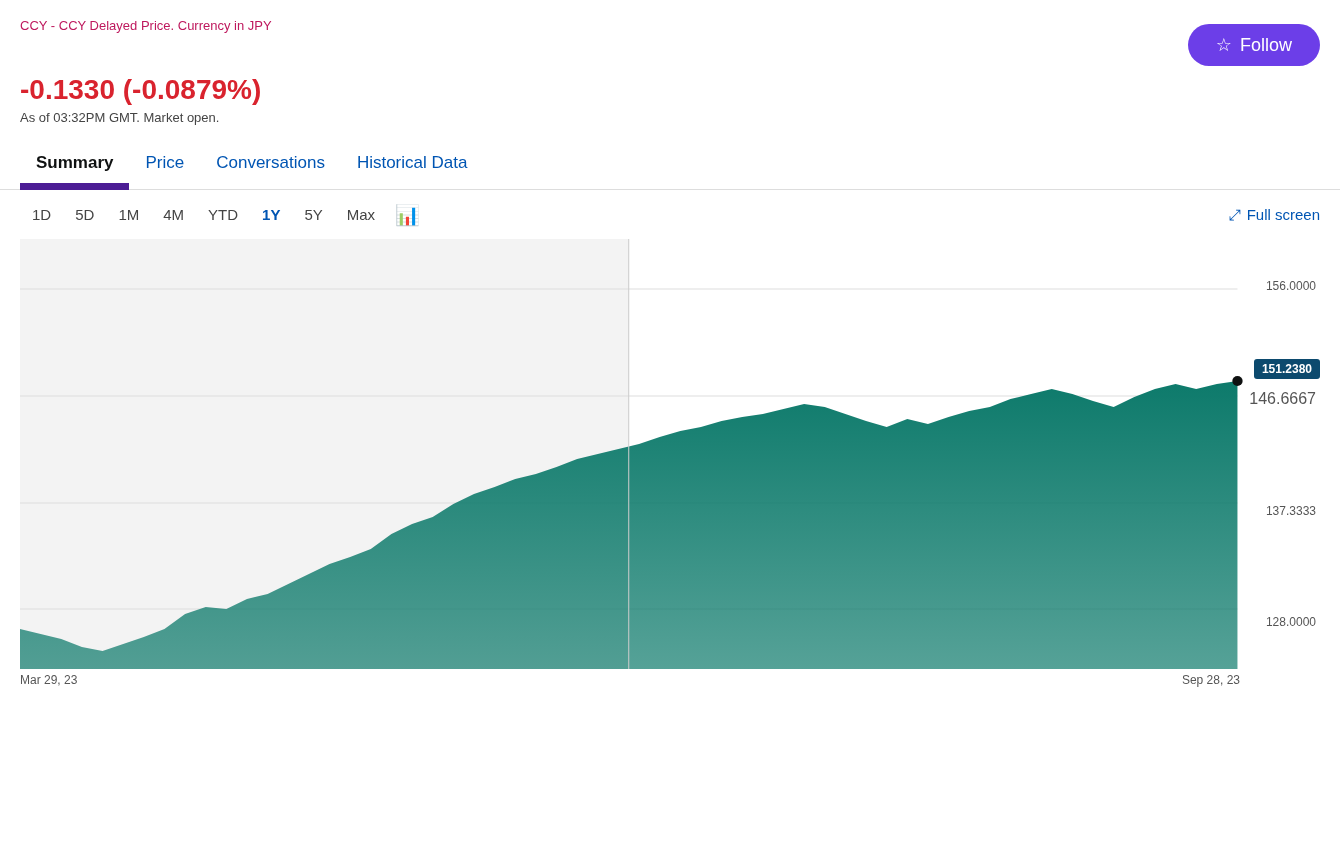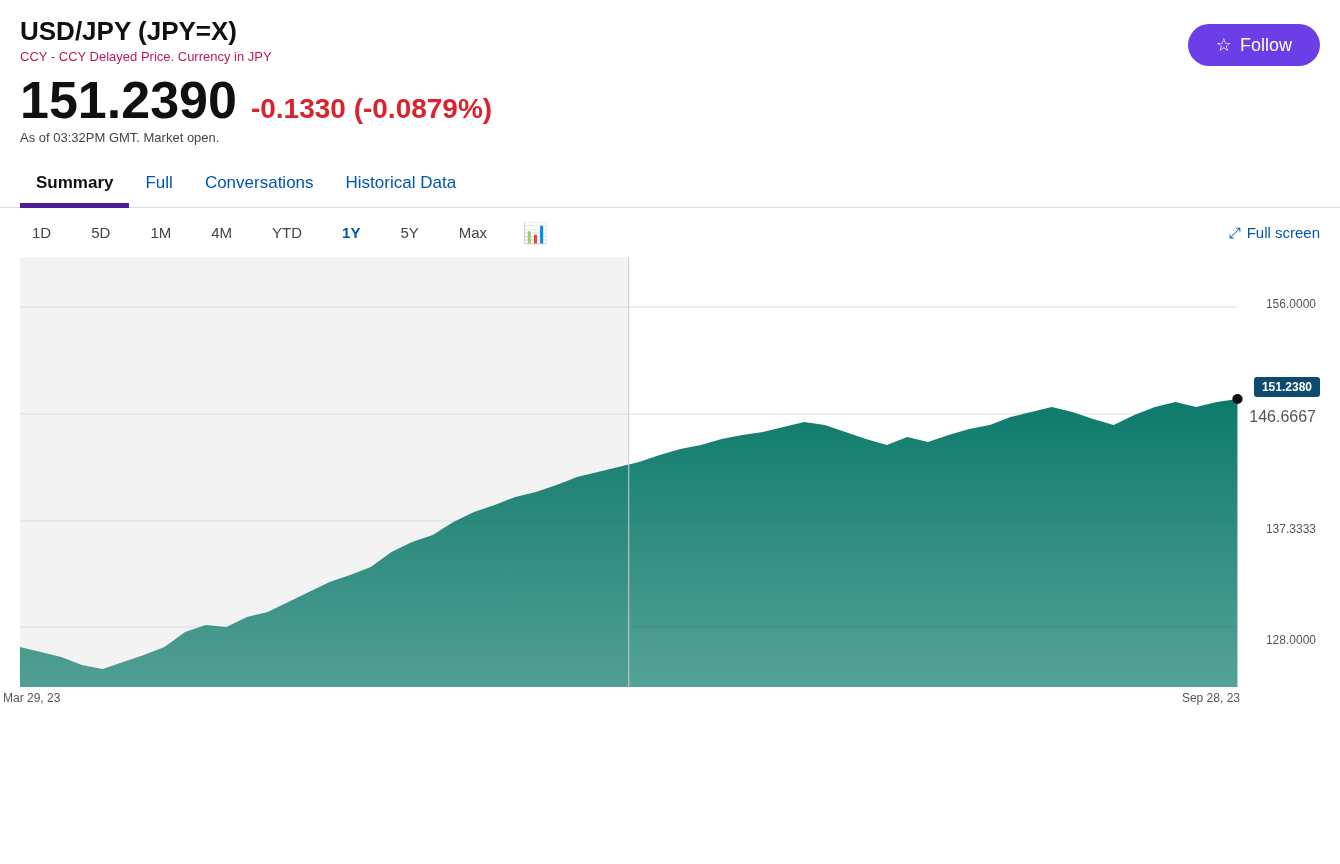--- a/index.html
+++ b/index.html
@@ -93,28 +93,28 @@
       color: #0055b3;
       cursor: pointer;
       font-weight: 400;
       border-bottom: 3px solid transparent;
       margin-bottom: -1px;
     }
 
     .tab-item.active {
       font-weight: 700;
       color: #0f1111;
-      border-bottom: 5px solid #4c1d95;
+      border-bottom: 7px solid #4c1d95;
     }
 
     .chart-controls {
       padding: 12px 20px;
       display: flex;
       align-items: center;
-      gap: 16px;
+      gap: 0;
     }
 
     .time-btn {
       font-size: 15px;
       color: #444;
       cursor: pointer;
       padding: 4px 12px;
       background: none;
       border: none;
       font-family: inherit;
@@ -155,41 +155,39 @@
     .chart-svg {
       width: 100%;
       height: 100%;
     }
   </style>
 </head>
 <body>
 
 <div class="header-section">
   <div class="title-block">
-    <div class="ticker-title">USD/JPY (JPY=X)</div>
     <div class="ticker-subtitle">CCY - CCY Delayed Price. Currency in JPY</div>
   </div>
   <button class="follow-btn">
     <span class="star-icon">☆</span>
     <span>Follow</span>
   </button>
 </div>
 
 <div class="price-section">
-  <span class="price-main">151.2390</span>
   <span class="price-change">
     <span>-0.1330</span>
     <span>(-0.0879%)</span>
   </span>
 </div>
 <div class="price-timestamp">As of 03:32PM GMT. Market open.</div>
 
 <div class="tabs-section">
   <div class="tab-item active">Summary</div>
-  <div class="tab-item">Full</div>
+  <div class="tab-item">Price</div>
   <div class="tab-item">Conversations</div>
   <div class="tab-item">Historical Data</div>
 </div>
 
 <div class="chart-controls">
   <button class="time-btn">1D</button>
   <button class="time-btn">5D</button>
   <button class="time-btn">1M</button>
   <button class="time-btn">4M</button>
   <button class="time-btn">YTD</button>
@@ -295,16 +293,16 @@
   <div style="position:absolute; right:0; top:0; width:80px; height:100%; display:flex; flex-direction:column; justify-content:space-between; padding:40px 0 40px 0;">
     <div style="font-size:12px; color:#555; text-align:right; padding-right:4px;">156.0000</div>
 
     <div style="position:absolute; top:120px; right:0; background:#0c4a6e; color:#fff; font-size:12px; font-weight:600; padding:3px 8px; border-radius:3px;">151.2380</div>
     <div style="font-size:16px; color:#555; text-align:right; padding-right:4px;">146.6667</div>
     <div style="font-size:12px; color:#555; text-align:right; padding-right:4px;">137.3333</div>
     <div style="font-size:12px; color:#555; text-align:right; padding-right:4px;">128.0000</div>
   </div>
 </div>
 
-<div style="display:flex; justify-content:space-between; padding:4px 20px 0 3px; width: calc(100% - 80px);">
+<div style="display:flex; justify-content:space-between; padding:4px 20px 0 20px; width: calc(100% - 80px);">
   <span style="font-size:12px; color:#555;">Mar 29, 23</span>
   <span style="font-size:12px; color:#555;">Sep 28, 23</span>
 </div>
 
 </body></html>

